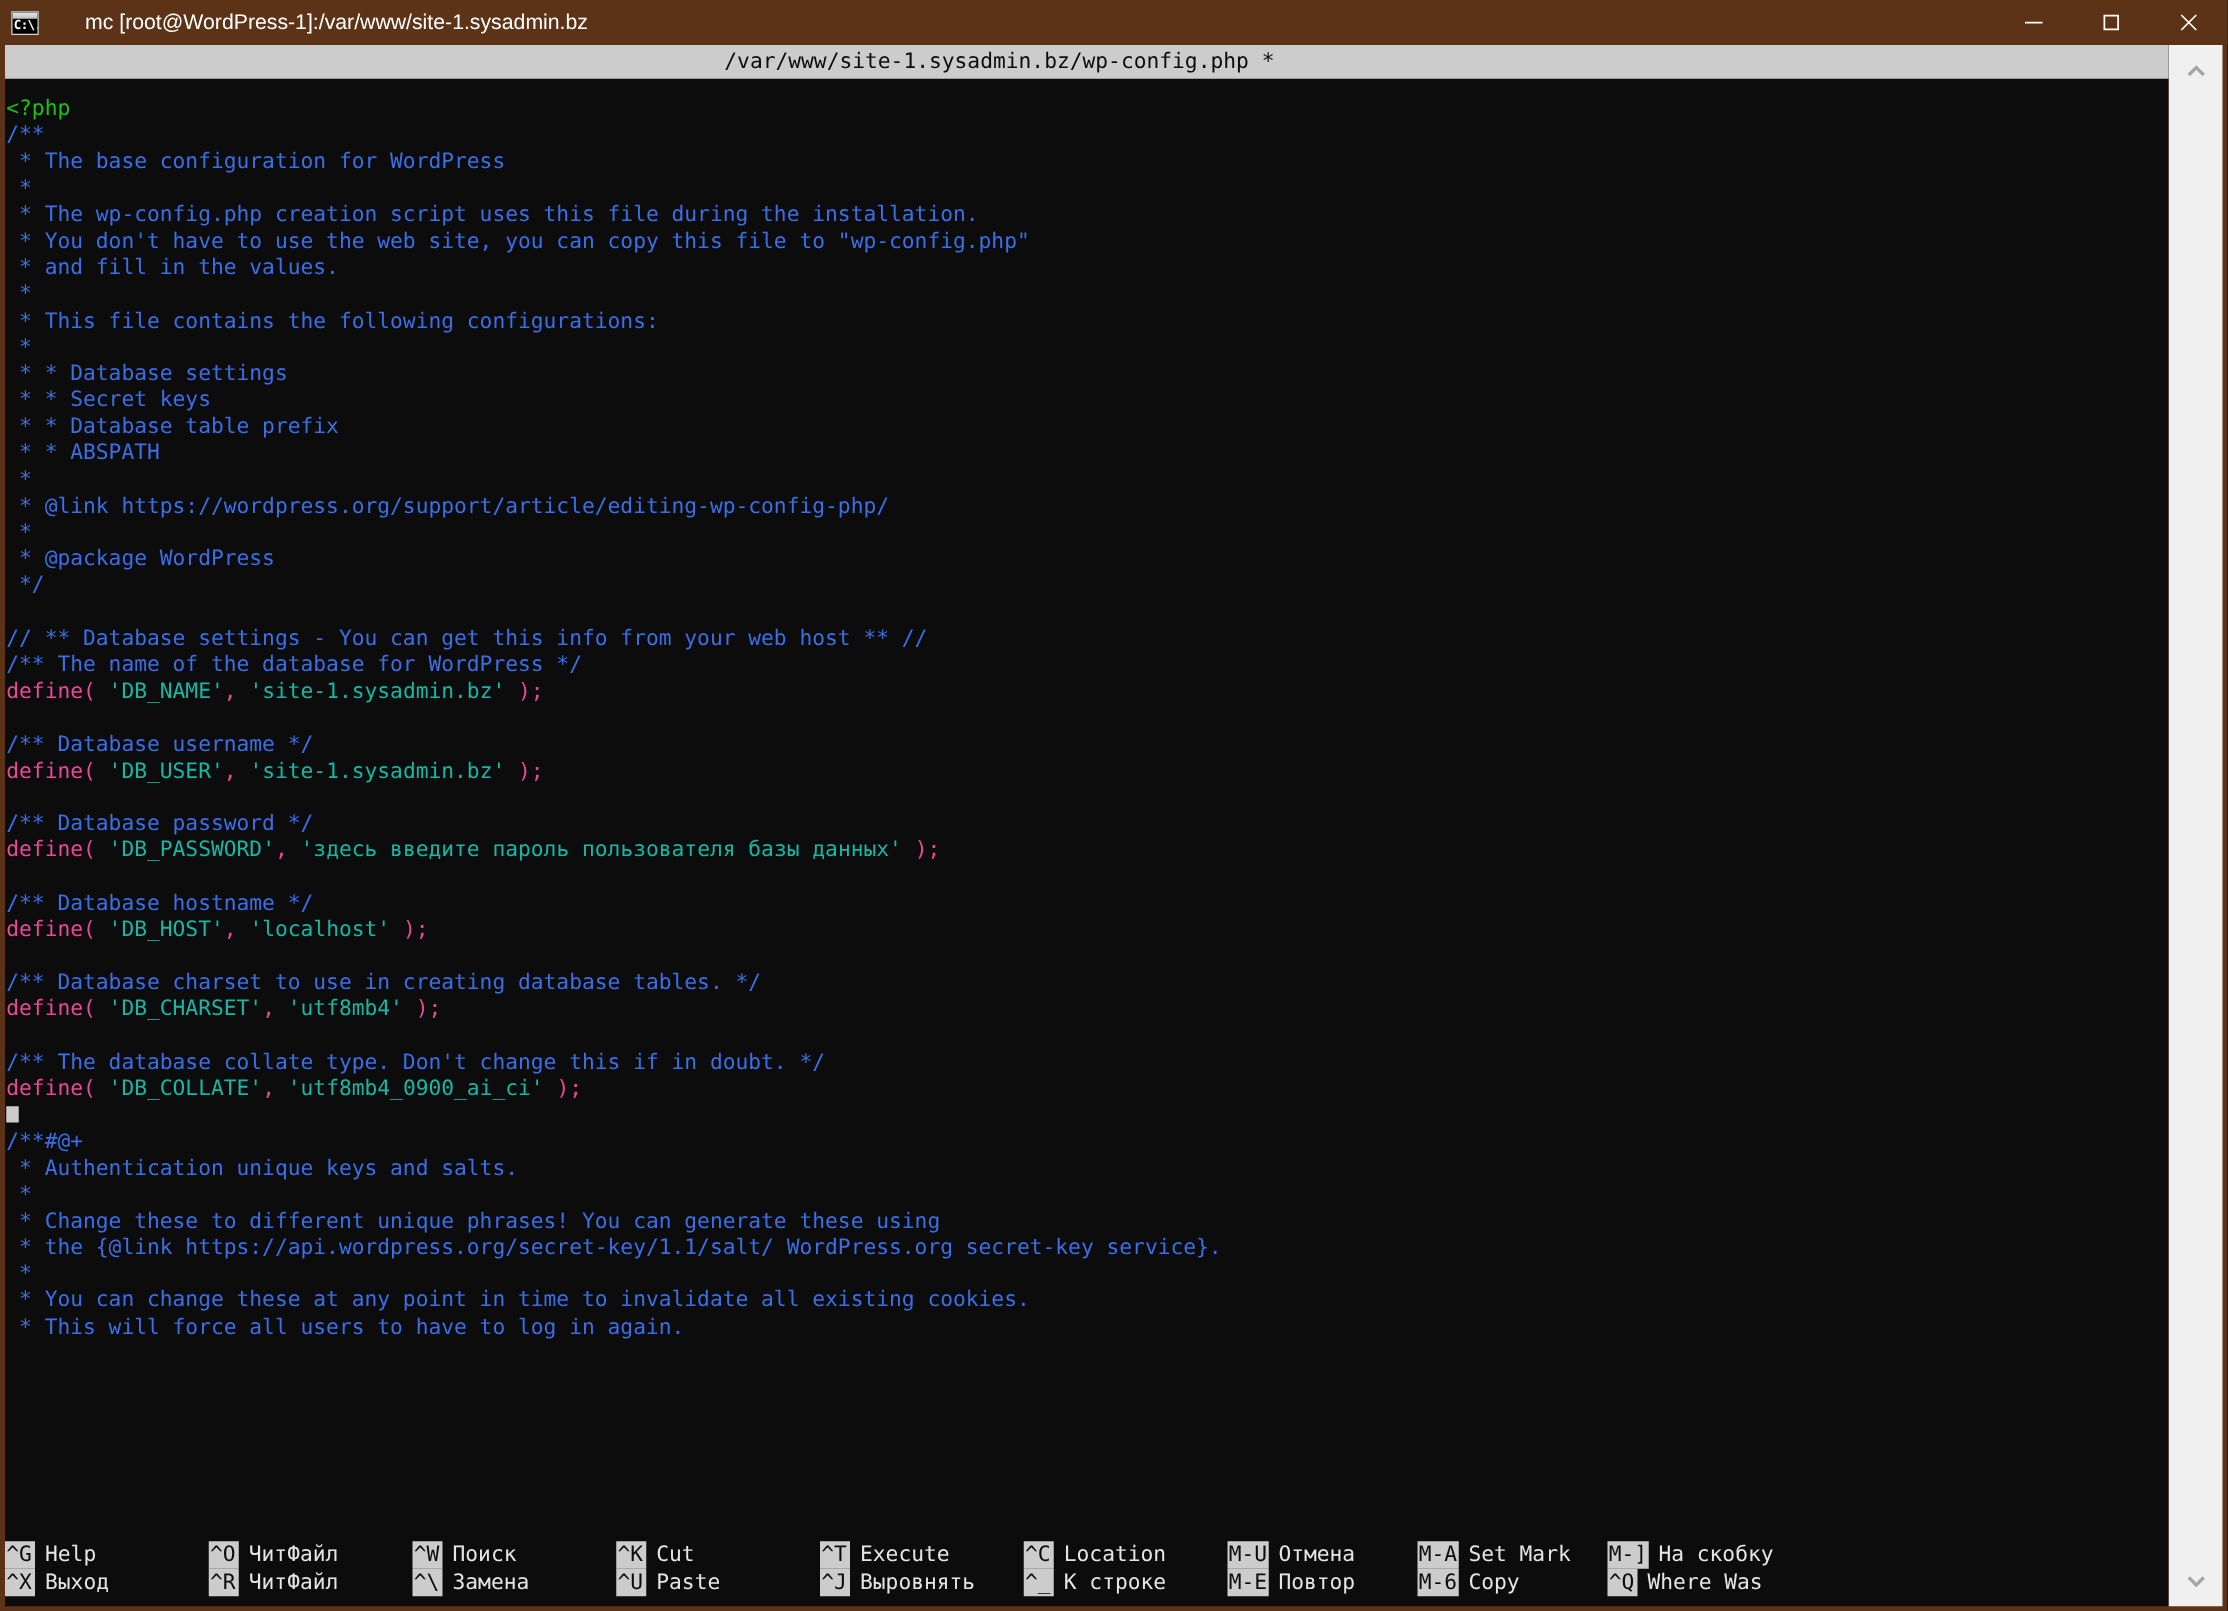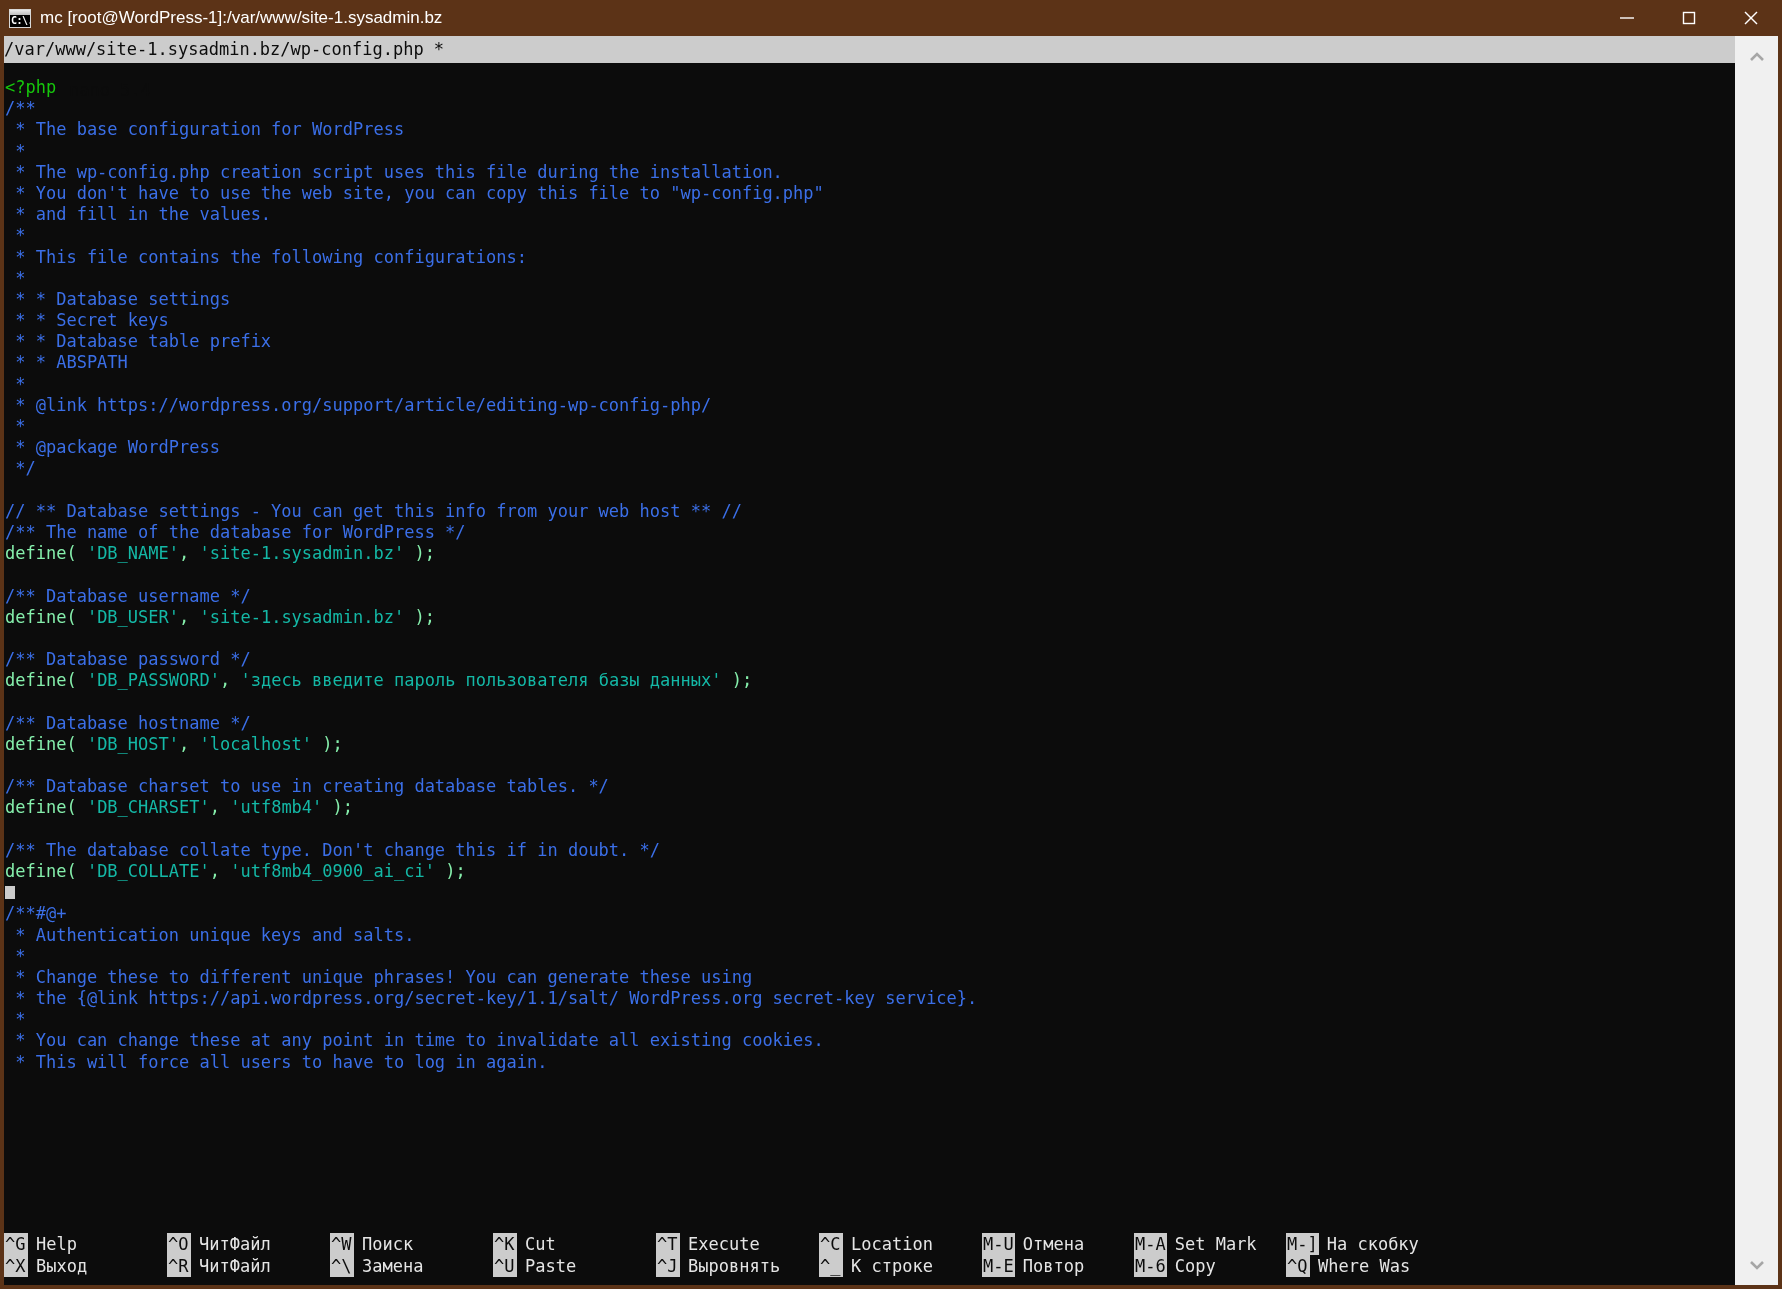--- a/index.html
+++ b/index.html
@@ -70,20 +70,21 @@
     font-weight: bold;
   }
   #title-text {
     color: #ffffff;
     font-family: "Liberation Sans", sans-serif;
     font-size: 17px;
     line-height: 20px;
     white-space: nowrap;
     overflow: hidden;
     text-overflow: ellipsis;
+    margin-left: 28px;
   }
   #window-controls {
     display: flex;
     flex: 0 0 auto;
     height: 36px;
   }
   .winbtn {
     width: 62px;
     height: 36px;
     display: flex;
@@ -118,38 +119,39 @@
     position: absolute;
     left: 24px;
     top: 0;
     margin-top: 41px;
   }
   #nano-header .hdr-file {
     position: absolute;
     left: 0;
     top: 0;
     width: 100%;
+    text-align: center;
     padding-right: 140px;
     box-sizing: border-box;
   }
 
   
   #code {
     position: relative;
     padding: 14px 0 0 1px;
     font-size: 17px;
     line-height: 21.2px;
     white-space: pre;
     letter-spacing: 0px;
   }
   #code .ln { height: 21.2px; }
   .c-comment { color: #3b6fe8; }
   .c-tag     { color: #16c60c; }
   .c-string  { color: #14b8a6; }
-  .c-plain   { color: #86efac; }
+  .c-plain   { color: #ec4899; }
   .cursor {
     display: inline-block;
     width: 10px;
     height: 13px;
     background: #cccccc;
     vertical-align: baseline;
     position: relative;
     top: 1px;
   }
 

